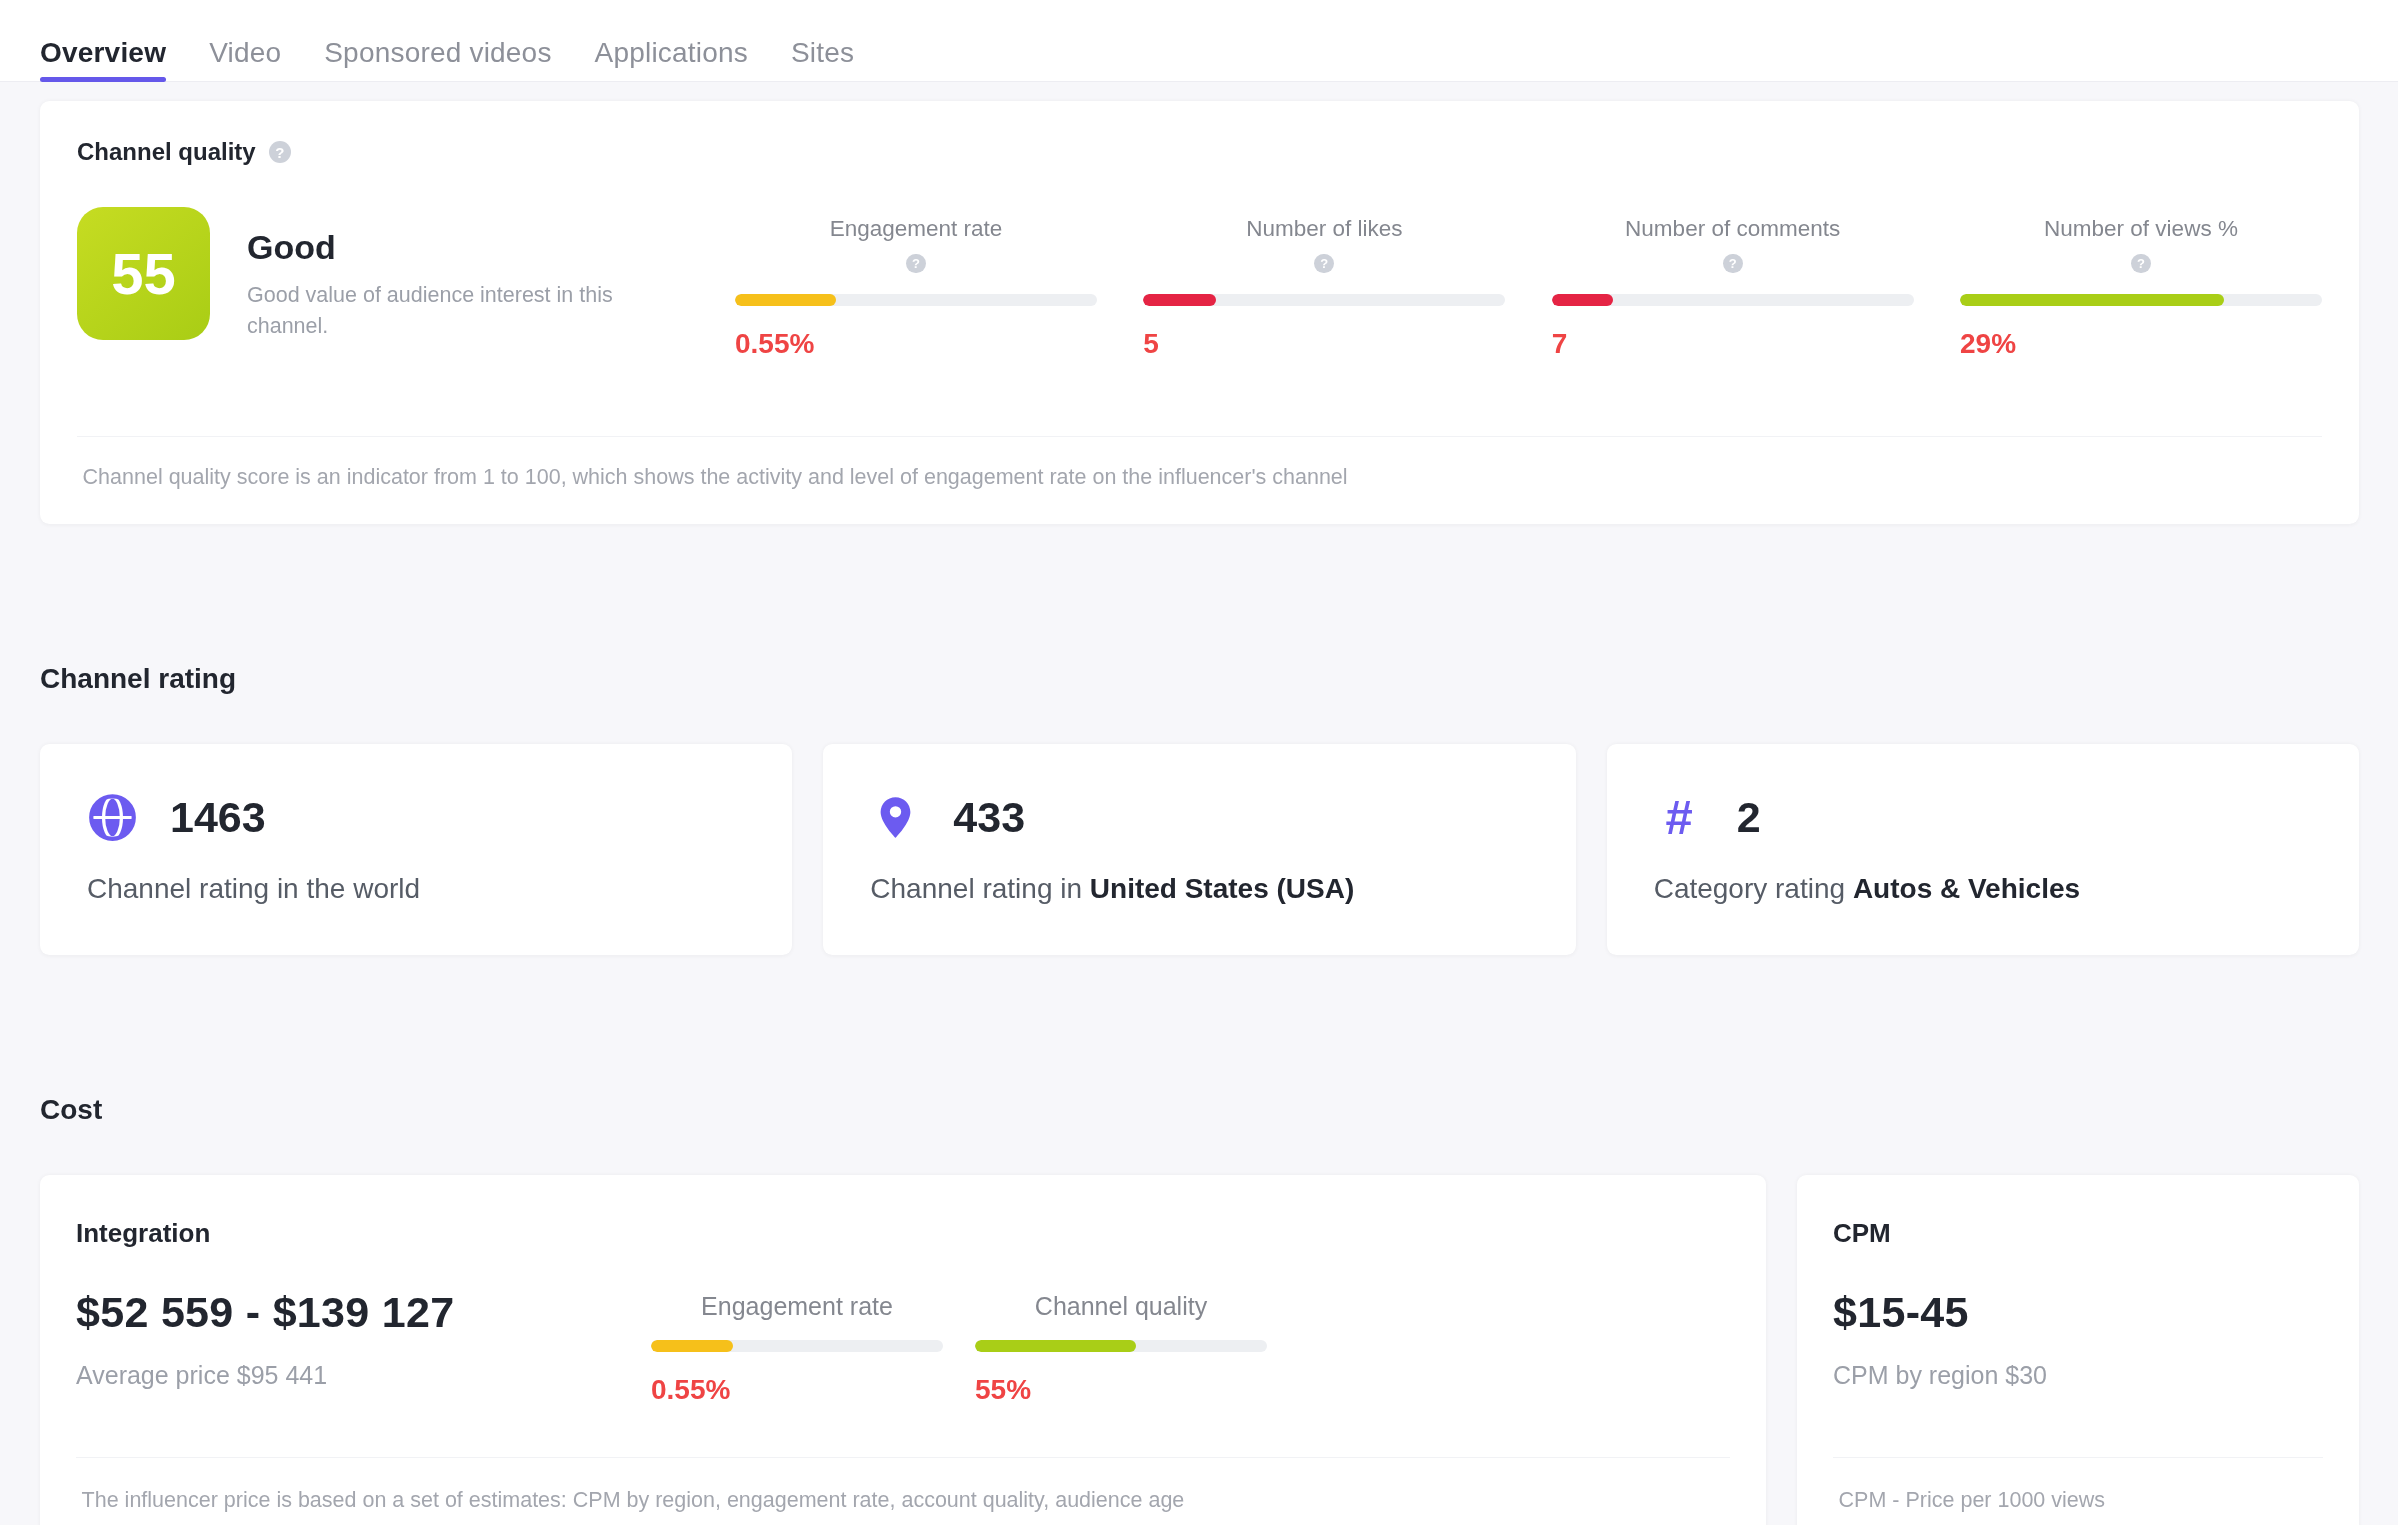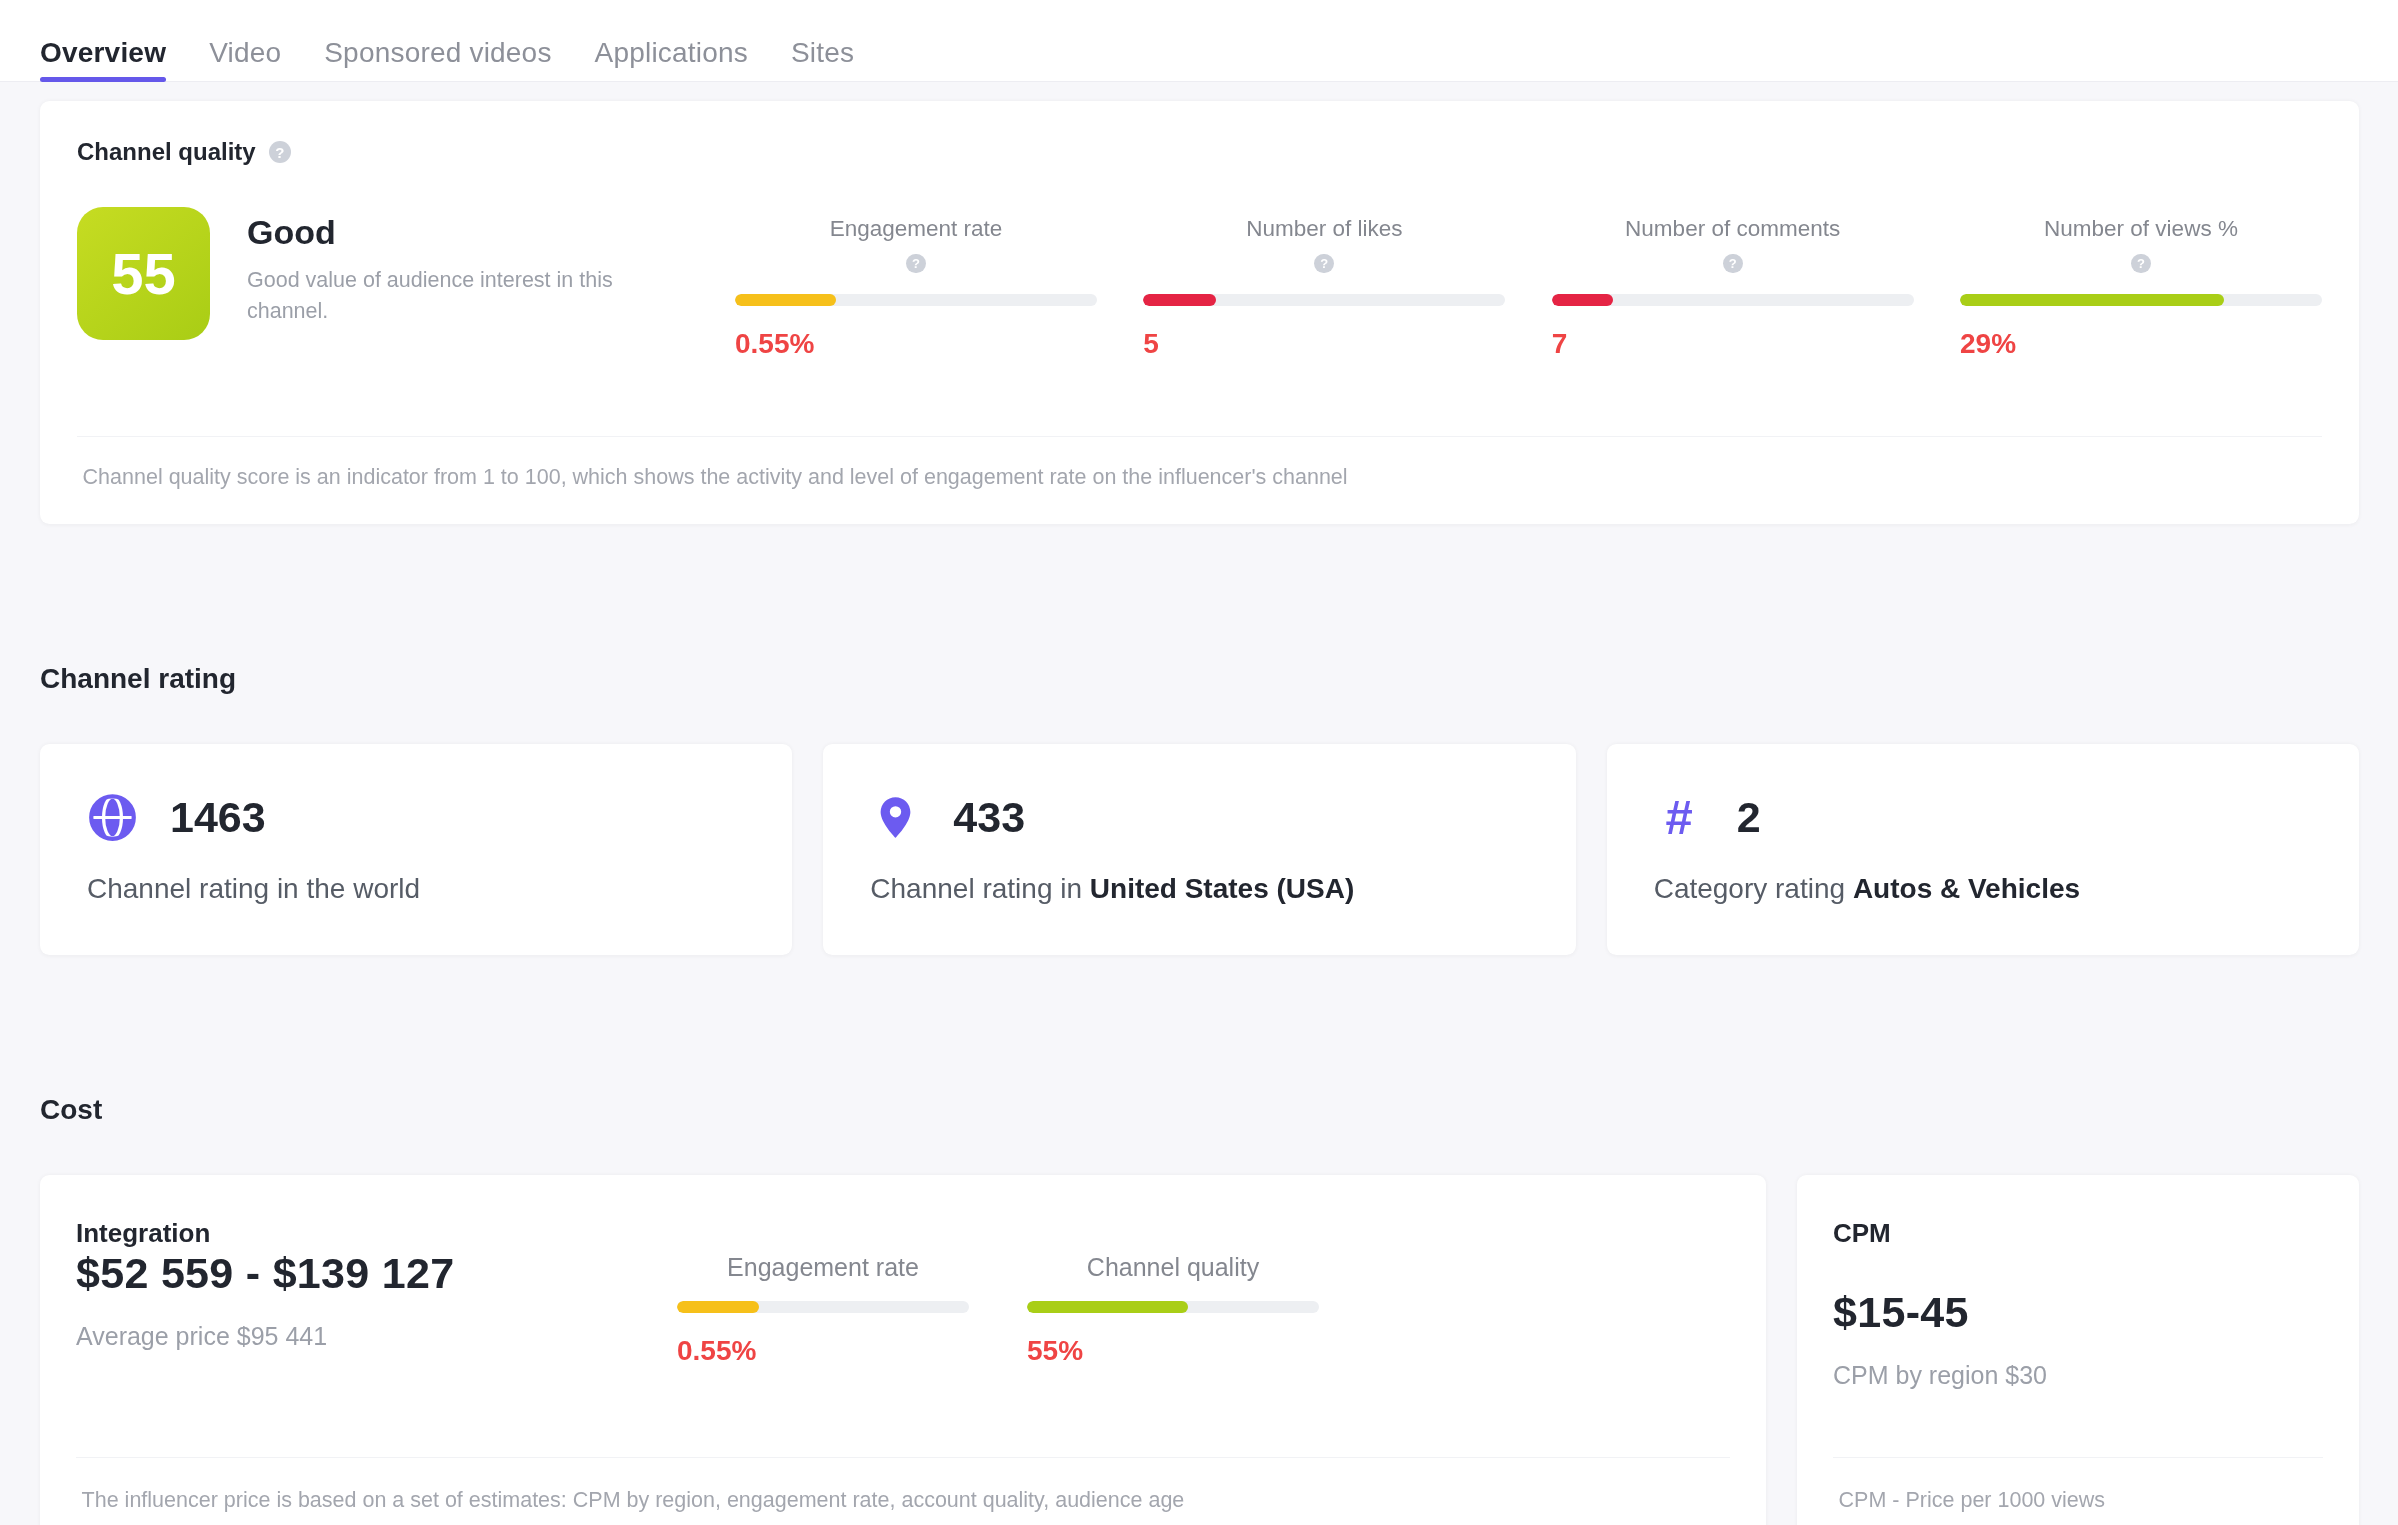--- a/index.html
+++ b/index.html
@@ -58,21 +58,21 @@
   .help.small { width:19.7px; height:19.7px; font-size:13px; }
 
   .cq-body { display:flex; align-items:flex-start; margin-top:41px; }
   .score-badge {
     width:133px; height:133px; border-radius:26px; flex:none;
     background:linear-gradient(140deg,#c6dc22,#a9cd15);
     color:#fff; font-size:58px; font-weight:700;
     display:flex; align-items:center; justify-content:center;
   }
   .cq-text { margin-left:37px; width:422px; flex:none; }
-  .cq-grade { font-size:34px; font-weight:700; margin-top:6px; }
+  .cq-grade { font-size:34px; font-weight:700; margin-top:21px; }
   .cq-desc { font-size:21.5px; color:#9b9fa8; line-height:1.45; margin-top:13px; max-width:412px; }
 
   .cq-metrics { flex:1; margin-left:66px; display:flex; justify-content:space-between; gap:43px; margin-top:9.4px; }
   .metric { flex:1; max-width:362px; }
   .metric-label-row { display:flex; align-items:center; gap:11.2px;flex-direction:column; }
   .metric-label { font-size:22.5px; color:#84878f; white-space:nowrap; }
   .bar { height:12px; border-radius:6.6px; background:#edeff2; margin-top:20.6px; overflow:hidden; }
   .bar-fill { height:100%; border-radius:6.6px; width:0; }
   .metric-value { font-size:28px; font-weight:700; margin-top:22.5px; color:#ef4444; }
 
@@ -95,21 +95,21 @@
   .r-value { font-size:43px; font-weight:700; }
   .r-label { margin-top:30px; font-size:28px; color:#565c66; }
   .r-label b { color:#22262f; font-weight:700; }
 
   
   .cost-row { display:flex; gap:31px; margin-top:49px; align-items:stretch; }
   .cost-card { padding:43px 36px 0; min-height:375px; display:flex; flex-direction:column; }
   .cost-card.integration { flex:1; }
   .cost-card.cpm { width:562px; flex:none; }
   .cost-title { font-size:26px; font-weight:700; }
-  .int-body { display:flex; align-items:flex-start; gap:58px; }
+  .int-body { display:flex; align-items:flex-start; margin-top:39px; gap:32px; }
   .int-price-block { width:543px; flex:none; }
   .int-price { font-size:43px; font-weight:700; letter-spacing:0.3px; }
   .int-avg { margin-top:24px; font-size:25px; color:#9b9fa8; }
   .cost-metric { width:292px; flex:none; margin-top:3.7px; }
   .cost-metric .metric-label { font-size:25px; }
   .cost-metric .bar { margin-top:19px; }
   .cost-foot {
     margin-top:auto;
     border-top:0.9px solid #f1f2f5;
     padding:30px 5.6px 37px;

